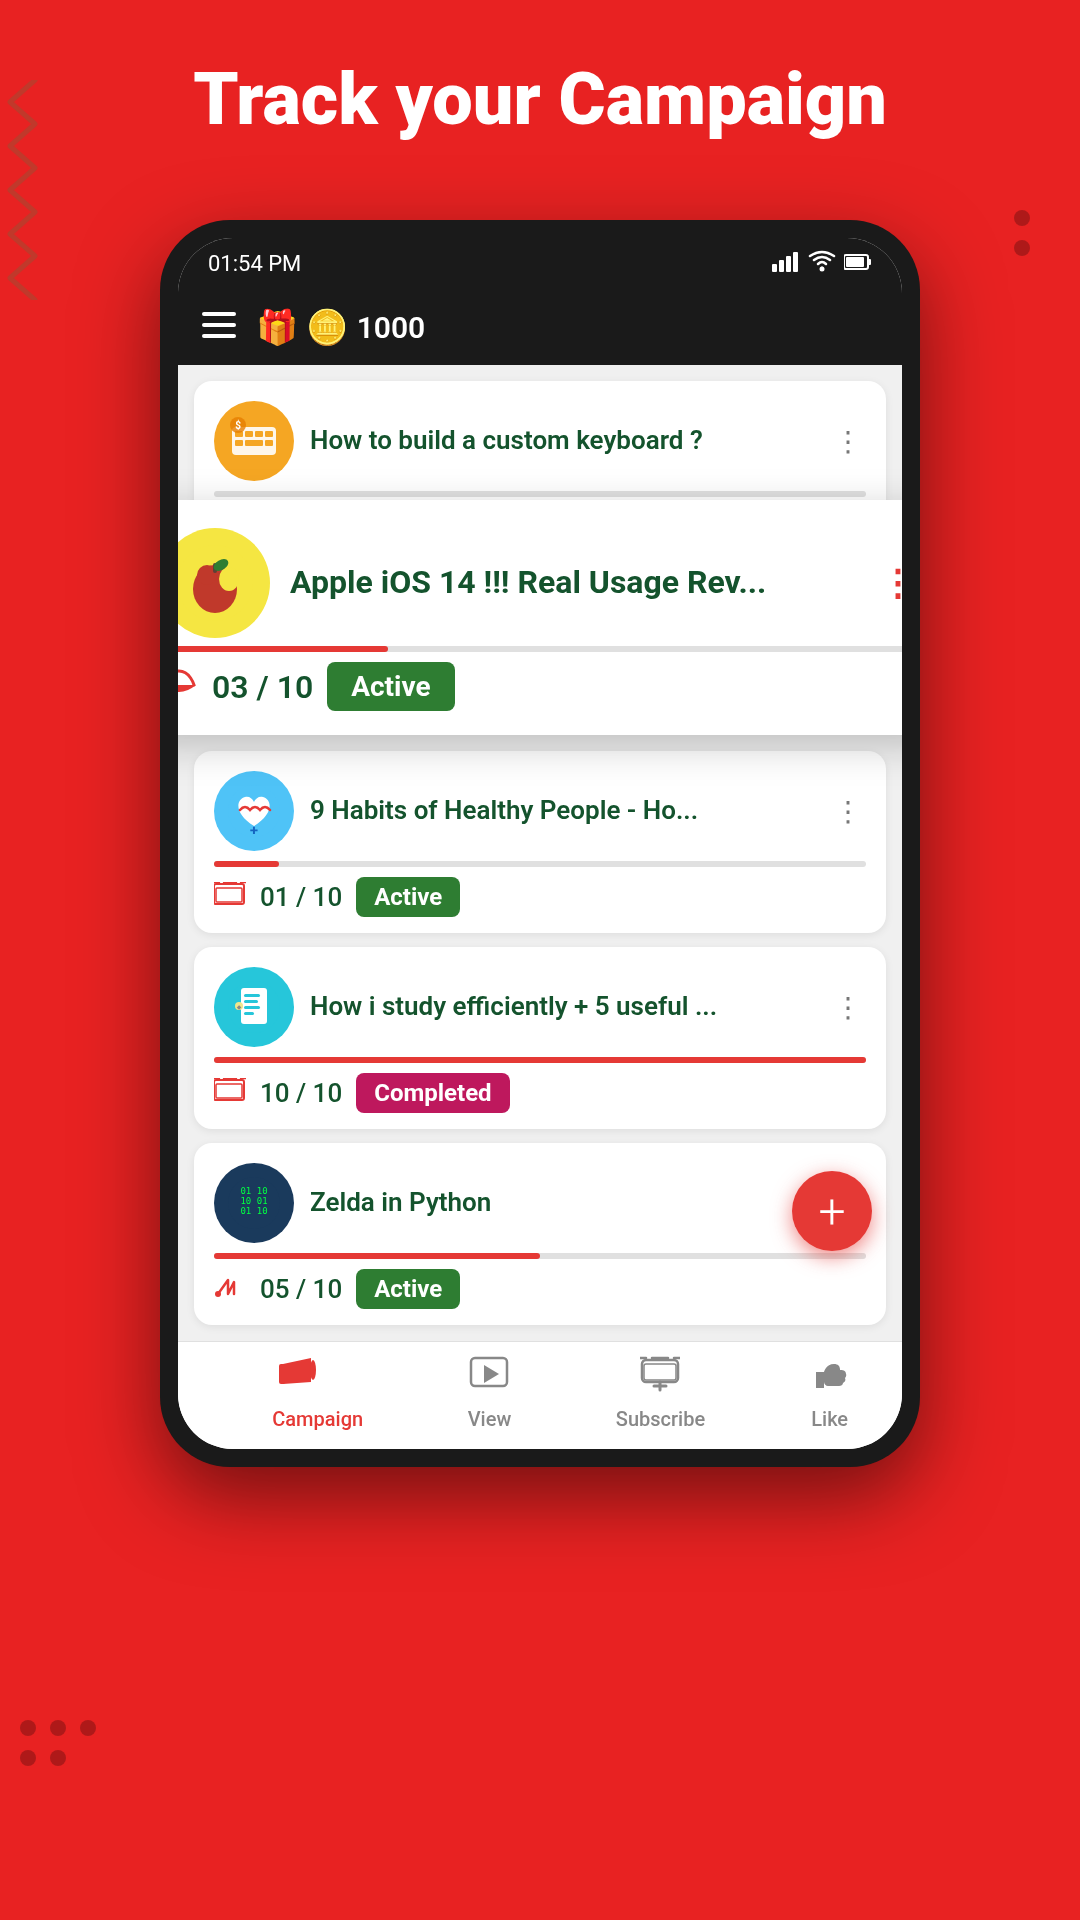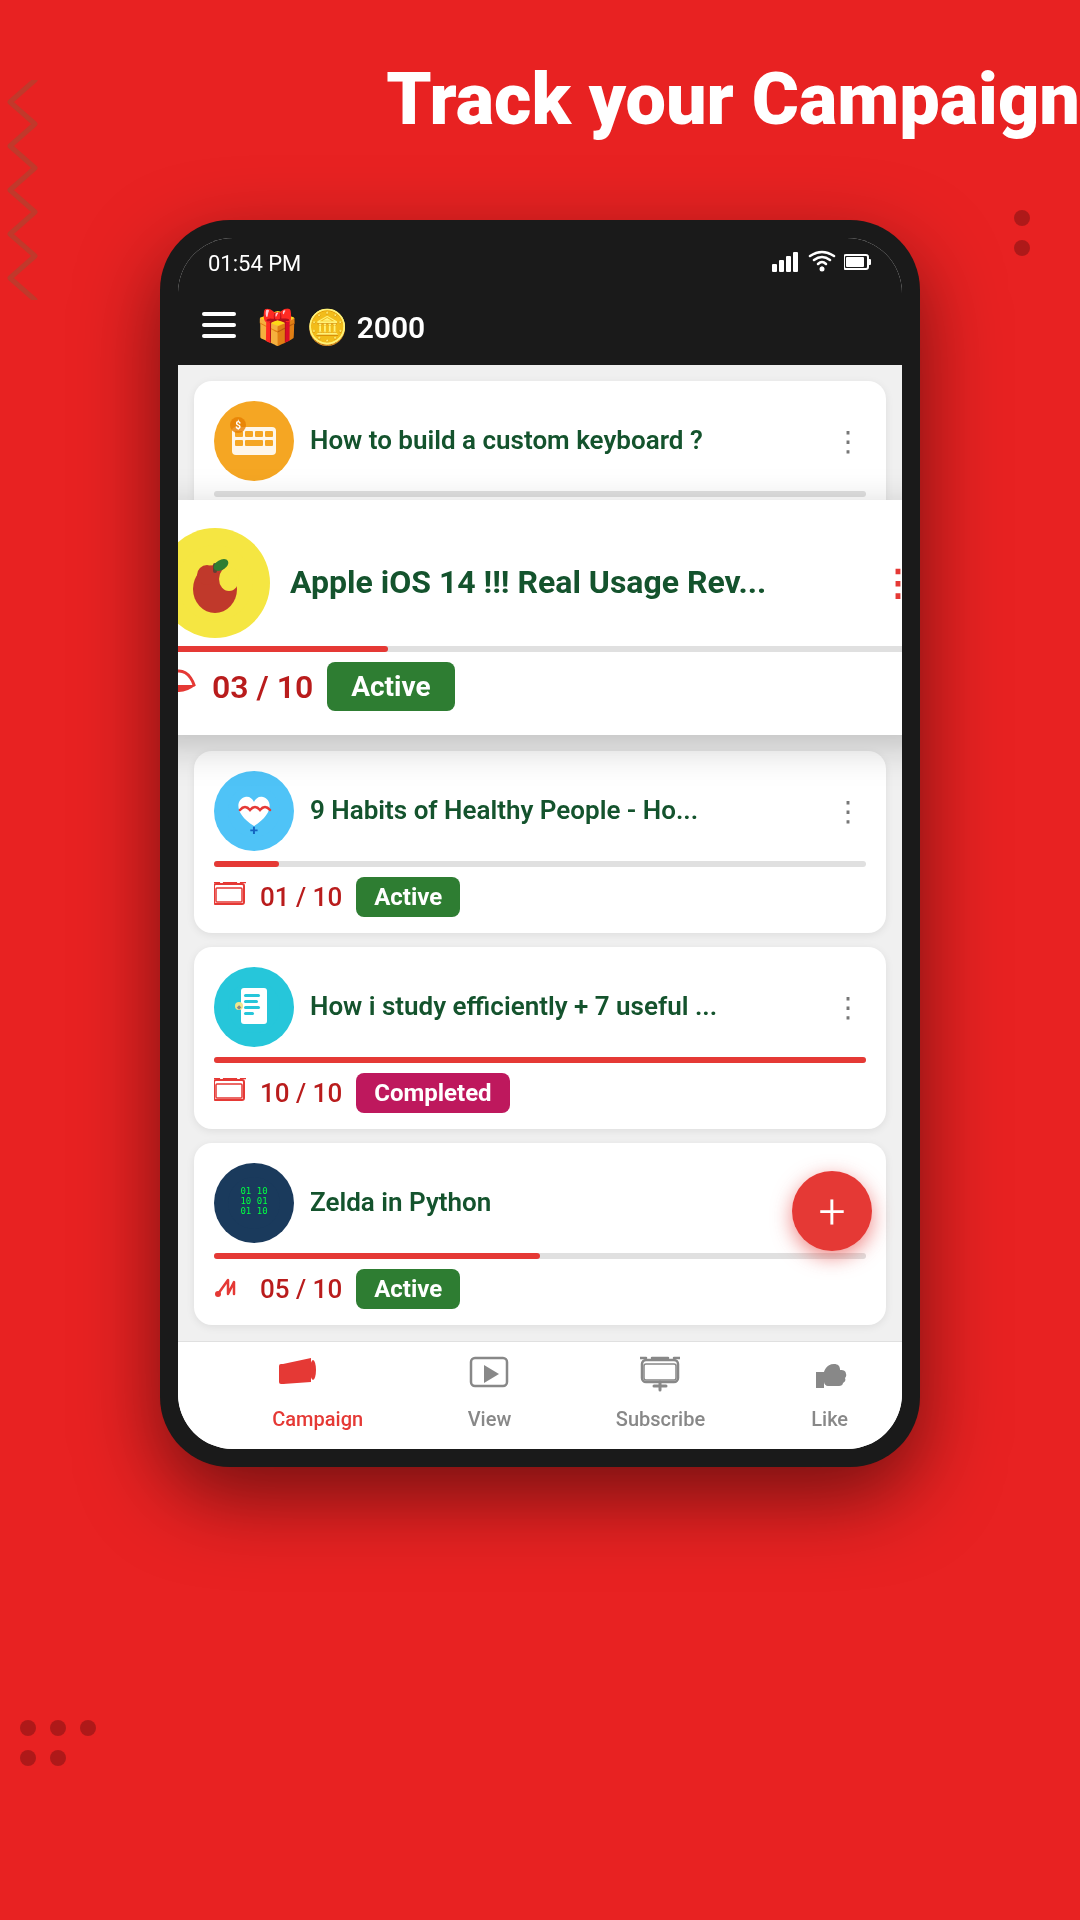--- a/index.html
+++ b/index.html
@@ -7,21 +7,21 @@
       width: 1080px;
       height: 1920px;
       background: #e82222;
       font-family: 'Roboto', Arial, sans-serif;
       overflow: hidden;
       position: relative;
     }
 
     
     .header-section {
-      text-align: right;
+      text-align: center;
       padding-top: 60px;
       padding-bottom: 30px;
       position: relative;
       z-index: 2;
     }
     .header-title {
       color: white;
       font-size: 72px;
       font-weight: 900;
       line-height: 1.1;
@@ -177,21 +177,21 @@
       align-items: center;
       gap: 14px;
     }
     .card-type-icon {
       font-size: 26px;
       color: #e53935;
     }
     .card-count {
       font-size: 26px;
       font-weight: 500;
-      color: #b91c1c;
+      color: #14532d;
     }
     .status-badge {
       border-radius: 8px;
       padding: 6px 18px;
       font-size: 24px;
       font-weight: 700;
       color: white;
     }
     .status-badge.active { background: #2e7d32; }
     .status-badge.completed { background: #be185d; }
@@ -352,21 +352,21 @@
         <div class="hamburger">
           <svg width="34" height="26" viewBox="0 0 34 26">
             <rect y="0" width="34" height="4" rx="2" fill="white"></rect>
             <rect y="11" width="34" height="4" rx="2" fill="white"></rect>
             <rect y="22" width="34" height="4" rx="2" fill="white"></rect>
           </svg>
         </div>
         <div class="coins-area">
           <span class="gift-icon">🎁</span>
           <span class="coin-icon">🪙</span>
-          <span class="coin-amount">2000</span>
+          <span class="coin-amount">1000</span>
         </div>
       </div>
 
       <div style="position: relative;">
         <div class="content-area">
 
           <div class="campaign-card">
             <div class="card-top">
               <div class="card-icon orange-bg">
                 <svg width="52" height="52" viewBox="0 0 52 52">
@@ -441,21 +441,21 @@
                   <circle cx="29" cy="29" r="26" fill="#26c6da"></circle>
                   <rect x="16" y="10" width="26" height="36" rx="3" fill="white"></rect>
                   <rect x="19" y="16" width="16" height="3" rx="1.5" fill="#26c6da"></rect>
                   <rect x="19" y="22" width="14" height="3" rx="1.5" fill="#26c6da"></rect>
                   <rect x="19" y="28" width="16" height="3" rx="1.5" fill="#26c6da"></rect>
                   <rect x="19" y="34" width="10" height="3" rx="1.5" fill="#26c6da"></rect>
                   <circle cx="14" cy="28" r="4" fill="#f0e68c"></circle>
                   <text x="14" y="31" text-anchor="middle" font-size="6" fill="#888">◆</text>
                 </svg>
               </div>
-              <span class="card-title">How i study efficiently + 7 useful ...</span>
+              <span class="card-title">How i study efficiently + 5 useful ...</span>
               <span class="card-menu-btn">⋮</span>
             </div>
             <div class="progress-bar-bg">
               <div class="progress-bar-fill" style="width: 100%;"></div>
             </div>
             <div class="card-bottom">
               <span class="card-type-icon">
                 <svg width="32" height="24" viewBox="0 0 32 24">
                   <rect x="0" y="2" width="30" height="20" rx="2" fill="none" stroke="#e53935" stroke-width="2"></rect>
                   <rect x="2" y="6" width="26" height="14" rx="1" fill="none" stroke="#e53935" stroke-width="1.5"></rect>

